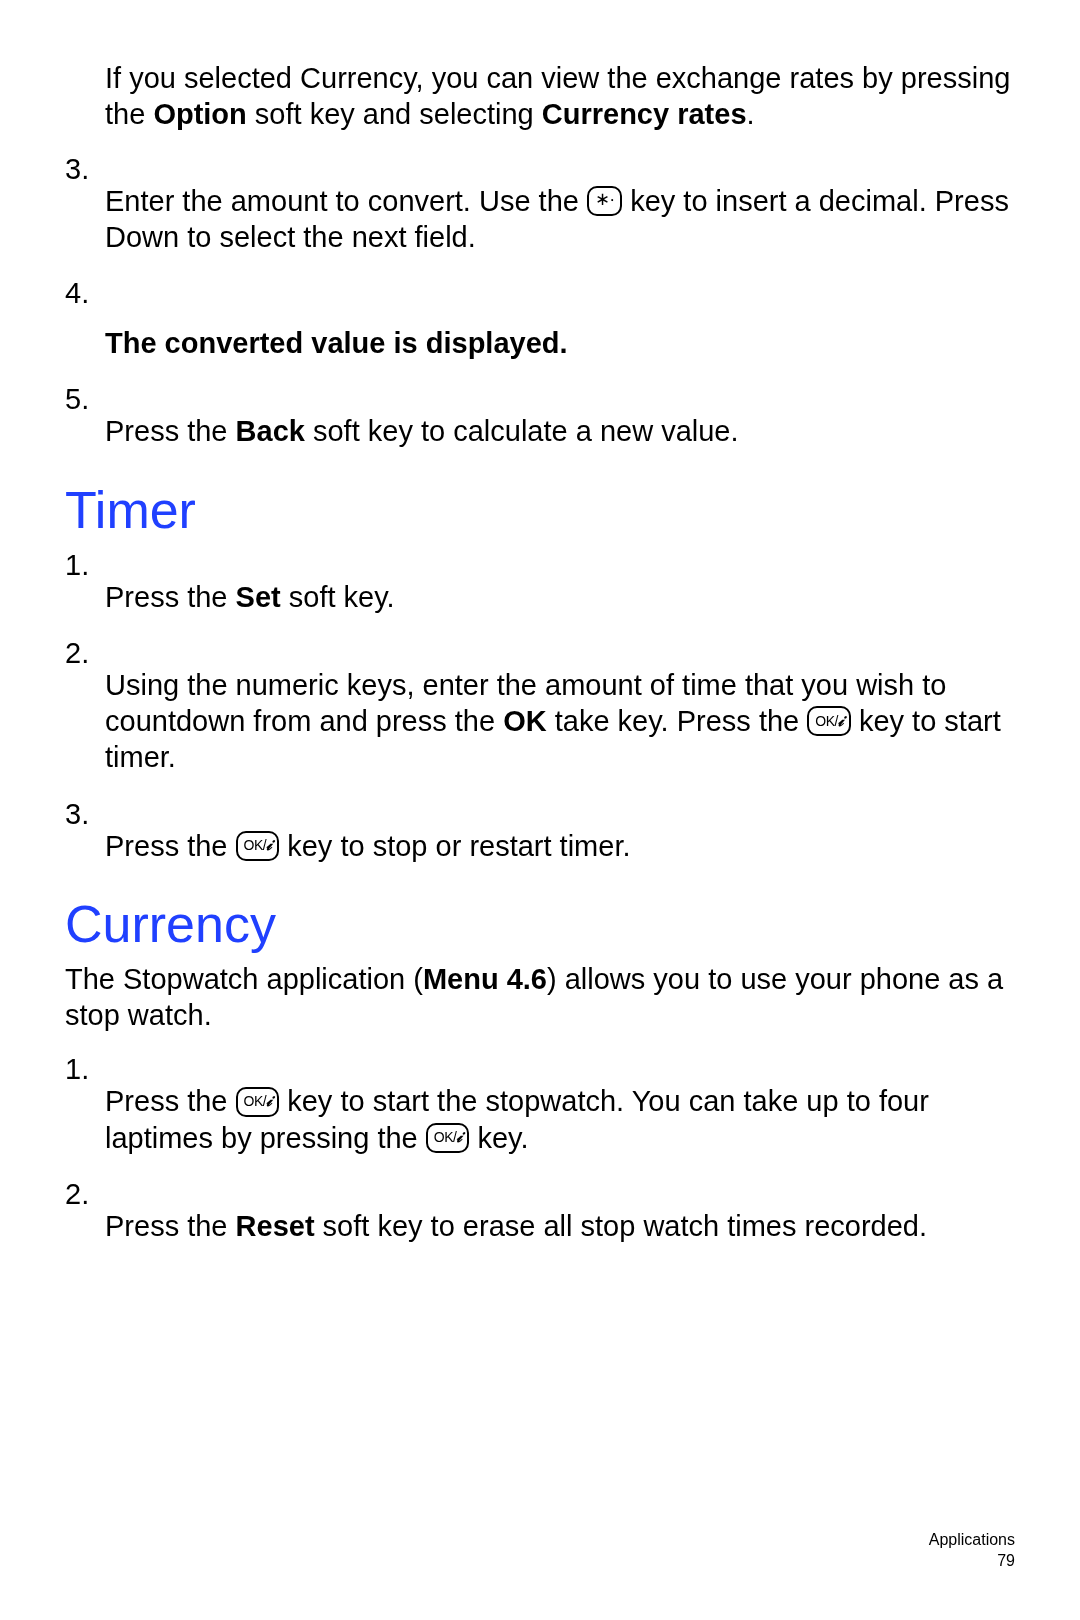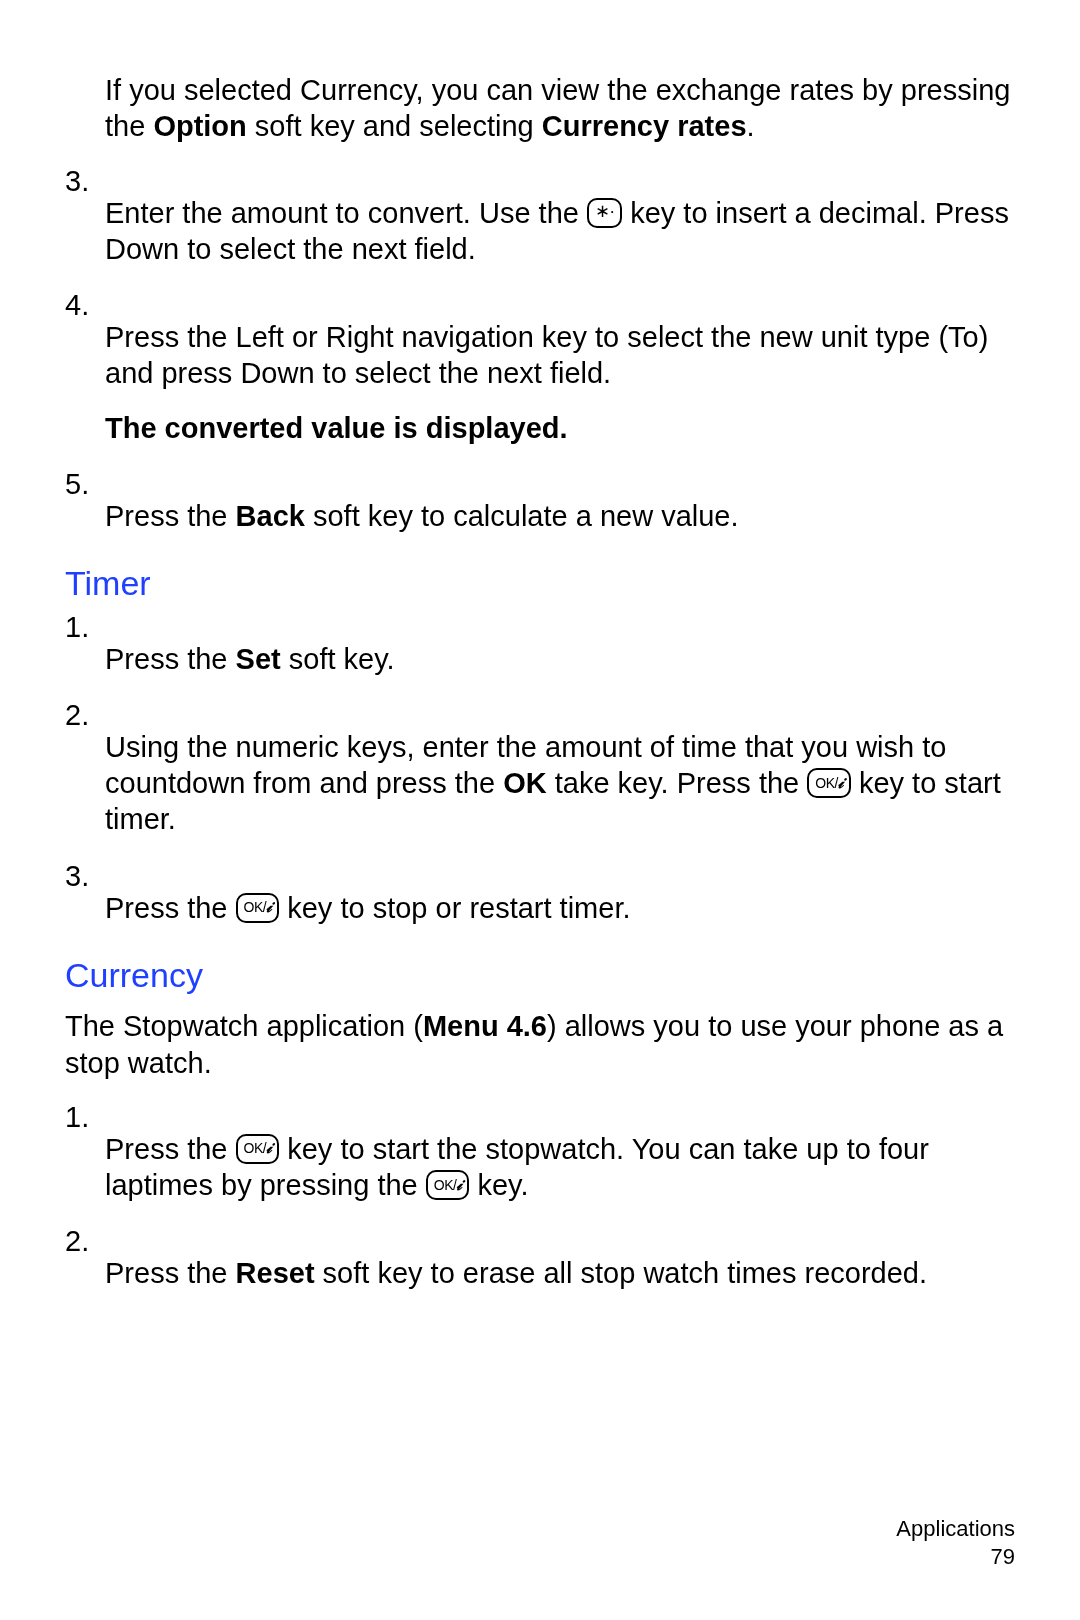--- a/index.html
+++ b/index.html
@@ -13,21 +13,21 @@
   }
   .page {
     box-sizing: border-box;
     padding: 60px 65px 40px 65px;
     height: 100%;
     position: relative;
     font-size: 29px;
     line-height: 1.25;
   }
   .para {
-    margin: 12px 0 18px 0;
+    margin: 0 0 18px 0;
   }
   .indent {
     margin-left: 40px;
   }
   .num-item {
     display: flex;
     margin-bottom: 20px;
   }
   .num-item .n {
     flex: 0 0 40px;
@@ -36,30 +36,30 @@
     flex: 1;
     margin-top: 32px;
   }
   .num-item .sub {
     margin-top: 18px;
     font-weight: bold;
   }
   h2.section {
     color: #2040ff;
     font-weight: normal;
-    font-size: 34px;
+    font-size: 52px;
     margin: 28px 0 4px 0;
   }
   .bold { font-weight: bold; }
   .footer {
     position: absolute;
     right: 65px;
     bottom: 48px;
     text-align: right;
-    font-size: 22px;
+    font-size: 16px;
     line-height: 1.3;
   }
   .key-star-icon, .key-ok-icon {
     display: inline-block;
     vertical-align: middle;
     border: 2px solid #000;
     border-radius: 10px;
     height: 26px;
     line-height: 22px;
     padding: 0 6px;
@@ -102,21 +102,20 @@
     <div class="b">
       <span>Enter the amount to convert. Use the </span>
       <span class="key-star-icon"></span>
       <span> key to insert a decimal. Press Down to select the next field.</span>
     </div>
   </div>
 
   <div class="num-item">
     <div class="n">4.</div>
     <div class="b">
-      <div>Press the Left or Right navigation key to select the new unit type (To) and press Down to select the next field.</div>
       <div class="sub">The converted value is displayed.</div>
     </div>
   </div>
 
   <div class="num-item">
     <div class="n">5.</div>
     <div class="b">
       <span>Press the </span><span class="bold">Back</span><span> soft key to calculate a new value.</span>
     </div>
   </div>

